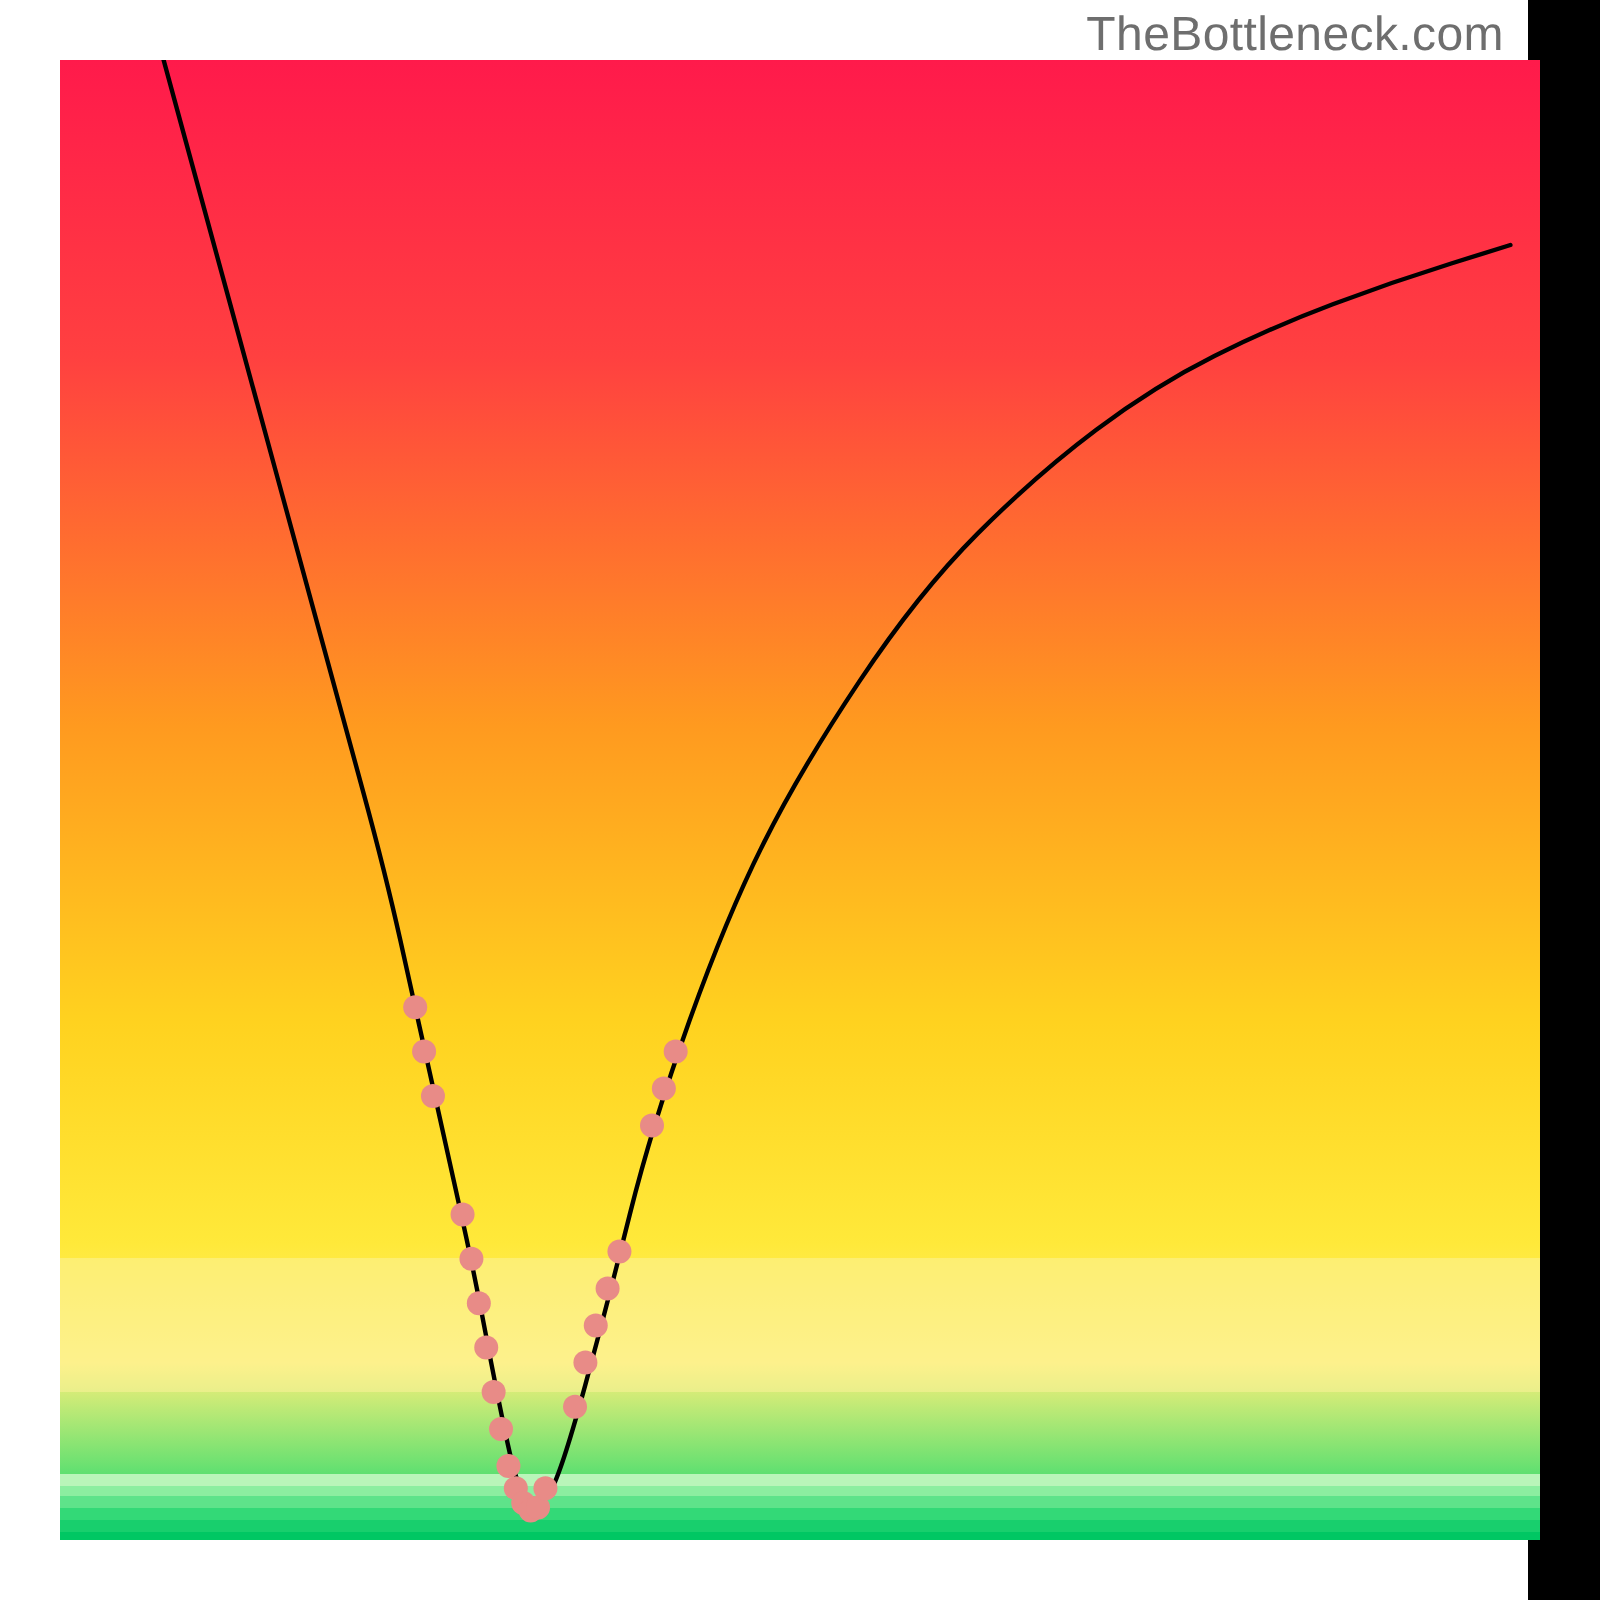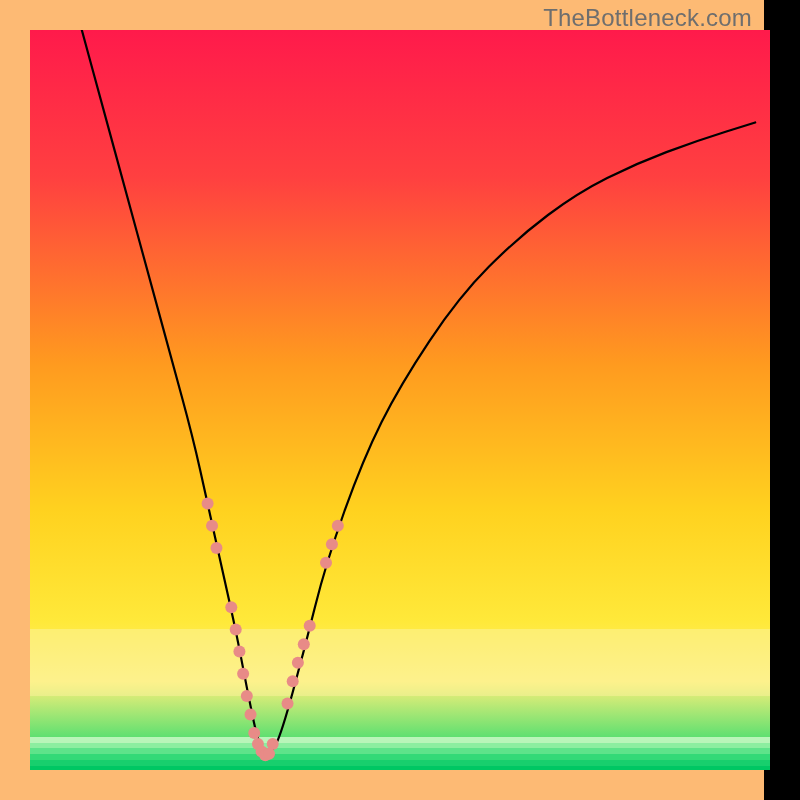--- a/index.html
+++ b/index.html
@@ -9,21 +9,21 @@
     height: 800px;
     overflow: hidden;
     background: #000;
     font-family: Arial, Helvetica, sans-serif;
   }
   .frame {
     position: absolute;
     top: 0; left: 0;
     width: 764px;
     height: 800px;
-    background: #fdba74;
+    background: #ffffff;
   }
   .plot-area {
     position: absolute;
     top: 30px;
     left: 30px;
     width: 740px;
     height: 740px;
     overflow: hidden;
   }
   .bg-gradient {

